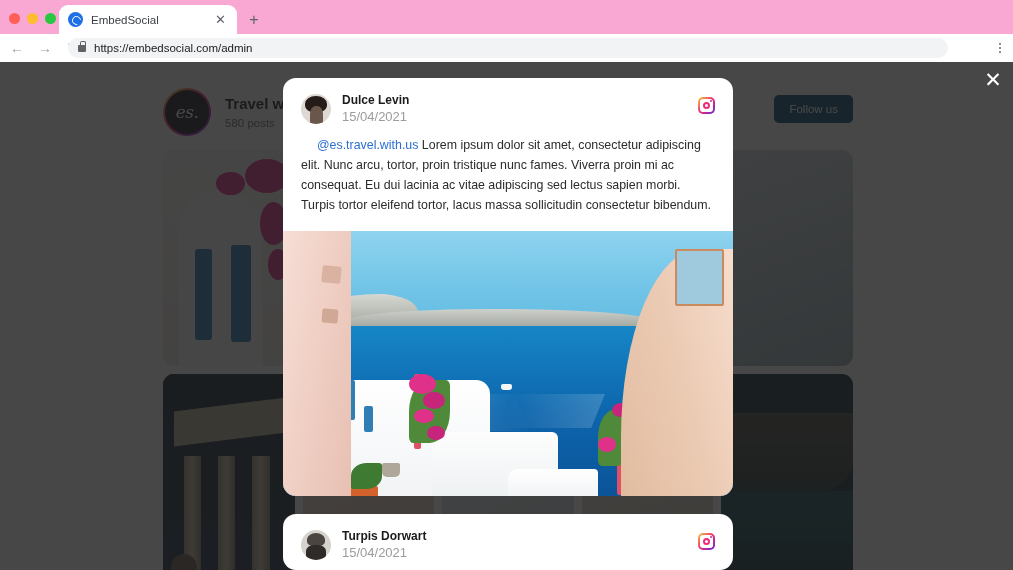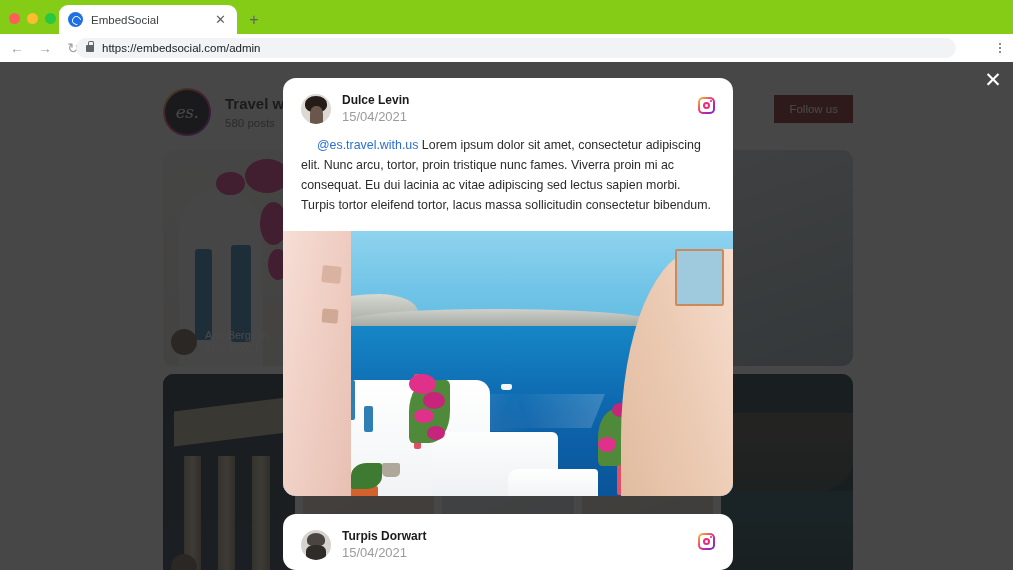--- a/index.html
+++ b/index.html
@@ -8,21 +8,21 @@
     overflow: hidden;
     font-family: "Liberation Sans", sans-serif;
     background: #ffffff;
   }
   .app { position: relative; width: 1013px; height: 570px; overflow: hidden; }
 
   
   .browser-chrome { position: absolute; left:0; top:0; width:1013px; height:62px; }
   .tabstrip {
     position: absolute; left:0; top:0; width:1013px; height:34px;
-    background: #84cc16;
+    background: #f9a8d4;
   }
   .traffic { position:absolute; left:9px; top:13px; display:flex; gap:7px; }
   .dot { width:11px; height:11px; border-radius:50%; }
   .dot.red { background:#ff5f57; }
   .dot.yellow { background:#febc2e; }
   .dot.green { background:#28c840; }
 
   .tab {
     position:absolute; left:59px; top:5px; width:178px; height:29px;
     background:#ffffff; border-radius:9px 9px 0 0;
@@ -50,21 +50,21 @@
   .toolbar {
     position:absolute; left:0; top:34px; width:1013px; height:28px;
     background:#ffffff; display:flex; align-items:center;
   }
   .navbtn {
     width:20px; height:20px; margin-left:8px; color:#9aa0a6;
     font-size:14px; display:flex; align-items:center; justify-content:center;
   }
   .navbtn.first { margin-left:7px; }
   .omnibox {
-    position:absolute; left:76px; top:4px; width:880px; height:20px;
+    position:absolute; left:68px; top:4px; width:880px; height:20px;
     background:#f1f3f4; border-radius:10px; display:flex; align-items:center;
     padding:4px 10px;
   }
   .lock { width:8px; height:7px; background:#5f6368; border-radius:1px; position:relative; margin-right:8px; flex:none; }
   .lock::before {
     content:""; position:absolute; left:2px; top:-4px; width:4px; height:5px;
     border:1.3px solid #5f6368; border-bottom:none; border-radius:2px 2px 0 0;
   }
   .url { font-size:11.5px; color:#202124; white-space:nowrap; }
   .kebab {
@@ -94,22 +94,22 @@
   }
   .brand-logo span {
     font-family:"DejaVu Serif", serif; font-style:italic; font-size:17px;
     color:#ffffff; letter-spacing:-0.5px;
   }
   .brand-meta { margin-left:14px; }
   .brand-name { font-size:15px; font-weight:bold; color:#1a1a1a; }
   .brand-posts { font-size:11.5px; color:#6b6b6b; margin-top:5px; }
   .follow-btn {
     position:absolute; right:0; top:13px;
-    background:#7f1d1d; color:#ffffff;
-    font-size:11.5px; border-radius:0; padding:8px 15px; border:none;
+    background:#0c4a6e; color:#ffffff;
+    font-size:11.5px; border-radius:5px; padding:8px 15px; border:none;
   }
 
   .grid {
     position:absolute; left:163px; top:88px; width:690px;
     display:grid; grid-template-columns: repeat(5, 1fr); gap:8px;
   }
   .tile {
     position:relative; height:216px; border-radius:11px; overflow:hidden;
   }
   .tile .scene { position:absolute; inset:0; }
@@ -330,27 +330,20 @@
         <div class="tile">
           <div class="scene scene-arch">
             <div class="sky"></div>
               <div class="wall"></div>
               <div class="door"></div>
               <div class="door2"></div>
             <div class="bloom" style="left:62%;top:4%;width:34%;height:16%;"></div>
             <div class="bloom" style="left:40%;top:10%;width:22%;height:11%;"></div>
             <div class="bloom" style="left:74%;top:24%;width:20%;height:20%;"></div>
             <div class="bloom" style="left:80%;top:46%;width:15%;height:14%;"></div>
-          </div>
-          <div class="tile-footer">
-            <div class="tile-ava"></div>
-            <div class="tile-txt">
-              <div class="tile-name">Ann Bergson</div>
-              <div class="tile-date">15/04/2021</div>
-            </div>
           </div>
         </div>
 
         <div class="tile">
           <div class="scene" style="background:linear-gradient(160deg,#f3dcd2,#e8c2b0);"></div>
         </div>
 
         <div class="tile">
           <div class="scene" style="background:linear-gradient(160deg,#dfe6e9,#b9c6cc);"></div>
         </div>

